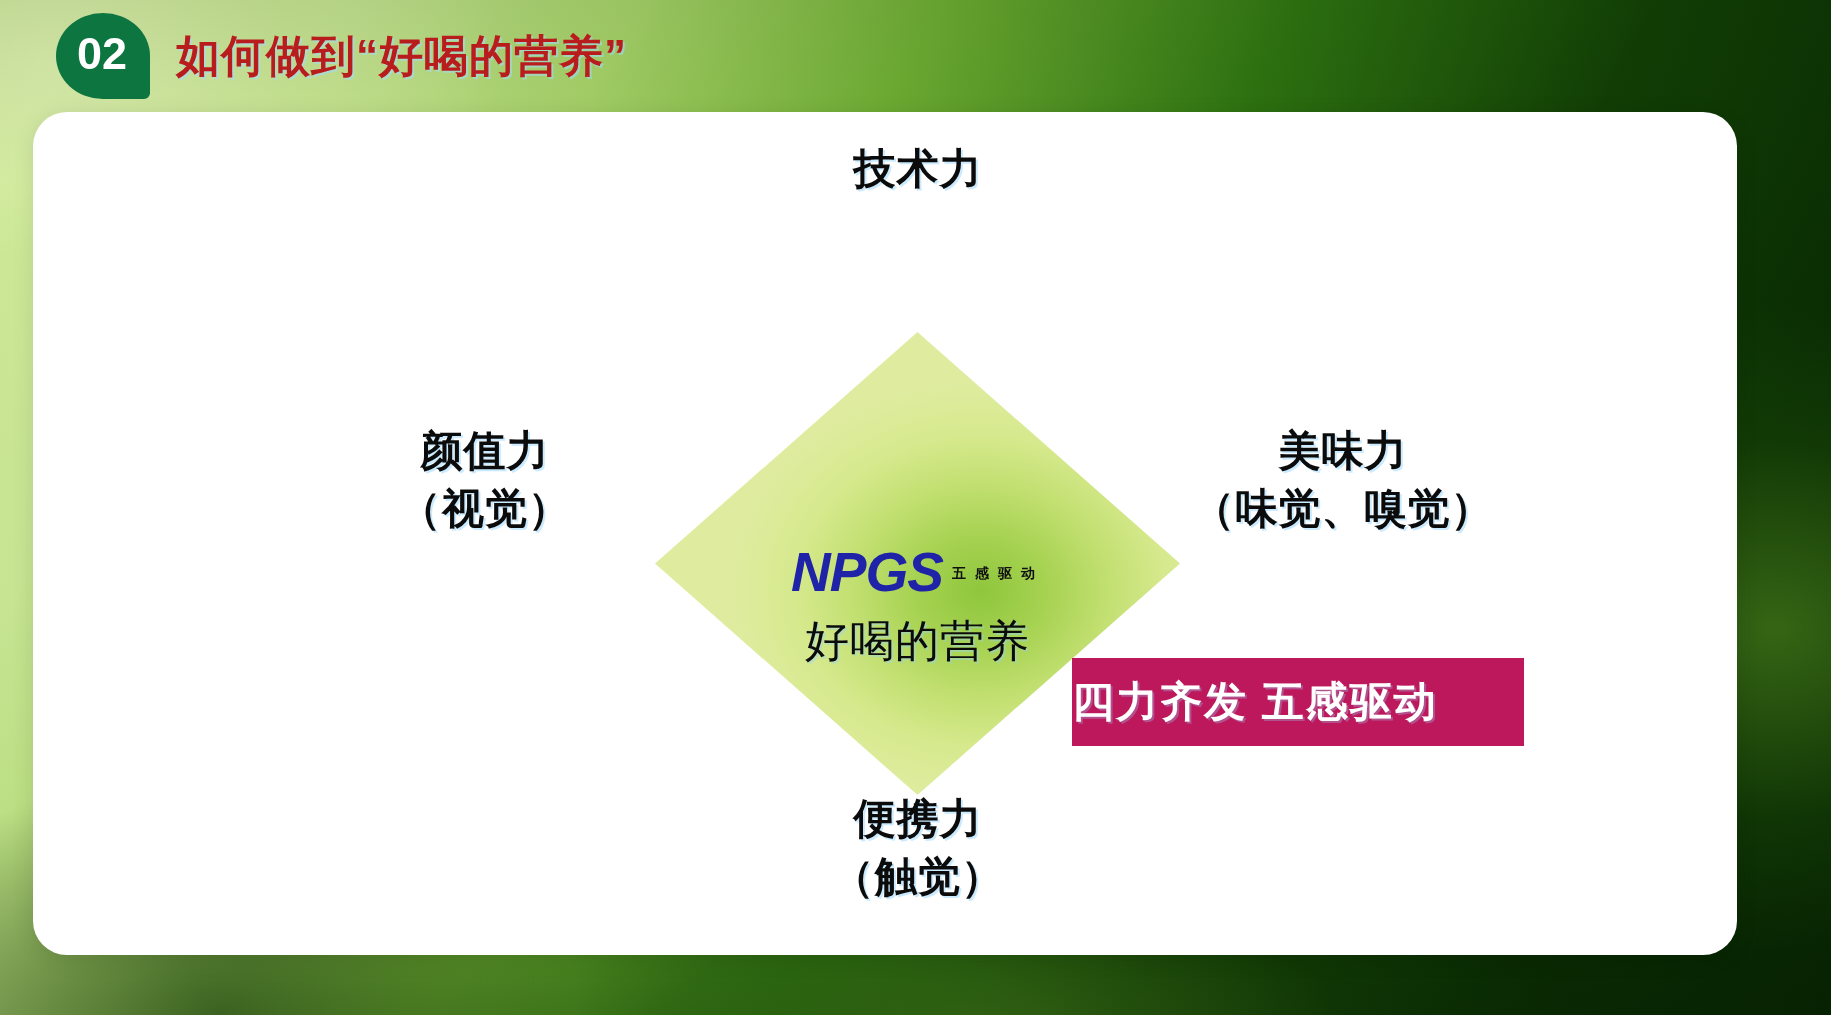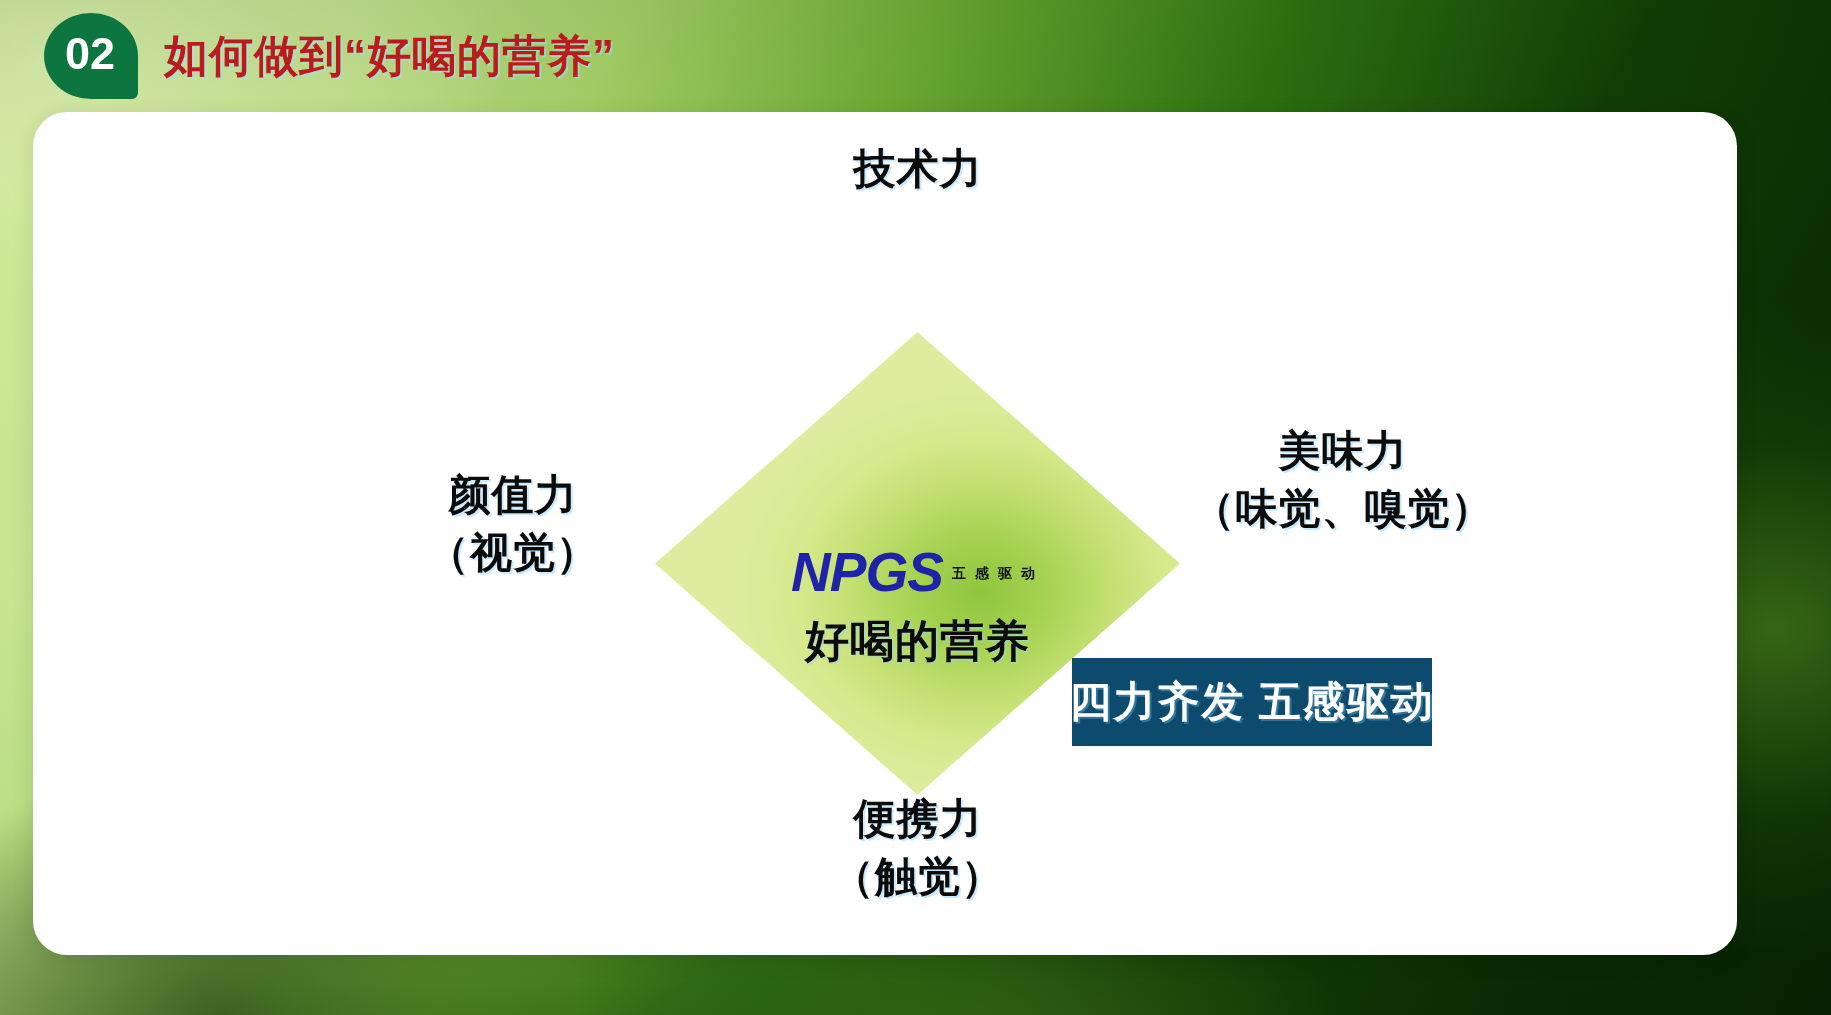--- a/index.html
+++ b/index.html
@@ -77,20 +77,21 @@
   }
 
   
   .header {
     position: absolute;
     left: 0;
     top: 0;
     height: 112px;
     display: flex;
     align-items: center;
+    padding-left: 12px;
   }
   .badge {
     position: relative;
     width: 94px;
     height: 86px;
     margin-left: 44px;
     flex: none;
   }
   .badge-shape {
     position: absolute;
@@ -176,21 +177,21 @@
   .logo-sub {
     font-size: 14px;
     font-weight: bold;
     color: #101010;
     letter-spacing: 9px;
     margin-top: 3px;
     margin-left: 9px;
   }
   .diamond-slogan {
     font-size: 44px;
-    font-weight: bold;
+    font-weight: normal;
     color: #0b0b0b;
     letter-spacing: 1px;
     margin-top: 12px;
     text-shadow: 2px 2px 0 rgba(150,210,255,0.40);
   }
 
   
   .force {
     position: absolute;
     text-align: center;
@@ -198,35 +199,34 @@
     font-weight: bold;
     font-size: 42px;
     line-height: 1.38;
     letter-spacing: 1px;
     text-shadow: 2px 2px 0 rgba(150,215,255,0.50);
     white-space: nowrap;
   }
   .force .l2 { display: block; }
 
   .force-top    { left: 660px;  top: 28px;  width: 450px; text-align: center; }
-  .force-left   { left: 260px;  top: 310px; width: 440px; margin-top: 44px; }
+  .force-left   { left: 232px;  top: 310px; width: 440px; }
   .force-right  { left: 1030px; top: 310px; width: 560px; }
   .force-bottom { left: 660px;  top: 678px; width: 450px; }
 
   
   .tag {
     position: absolute;
     left: 1039px;
     top: 546px;
-    width: 360px;
+    width: 452px;
     height: 88px;
-    background: #0c4a6e;
-    display: flex;
-    align-items: center;
-    justify-content: center;
+    background: #be185d;
+    display: flex;
+    align-items: center;
     color: #ffffff;
     font-size: 42px;
     font-weight: bold;
     letter-spacing: 2px;
     text-shadow: 2px 2px 0 rgba(150,215,255,0.30);
     white-space: nowrap;
   }
 </style>
 </head>
 <body>

